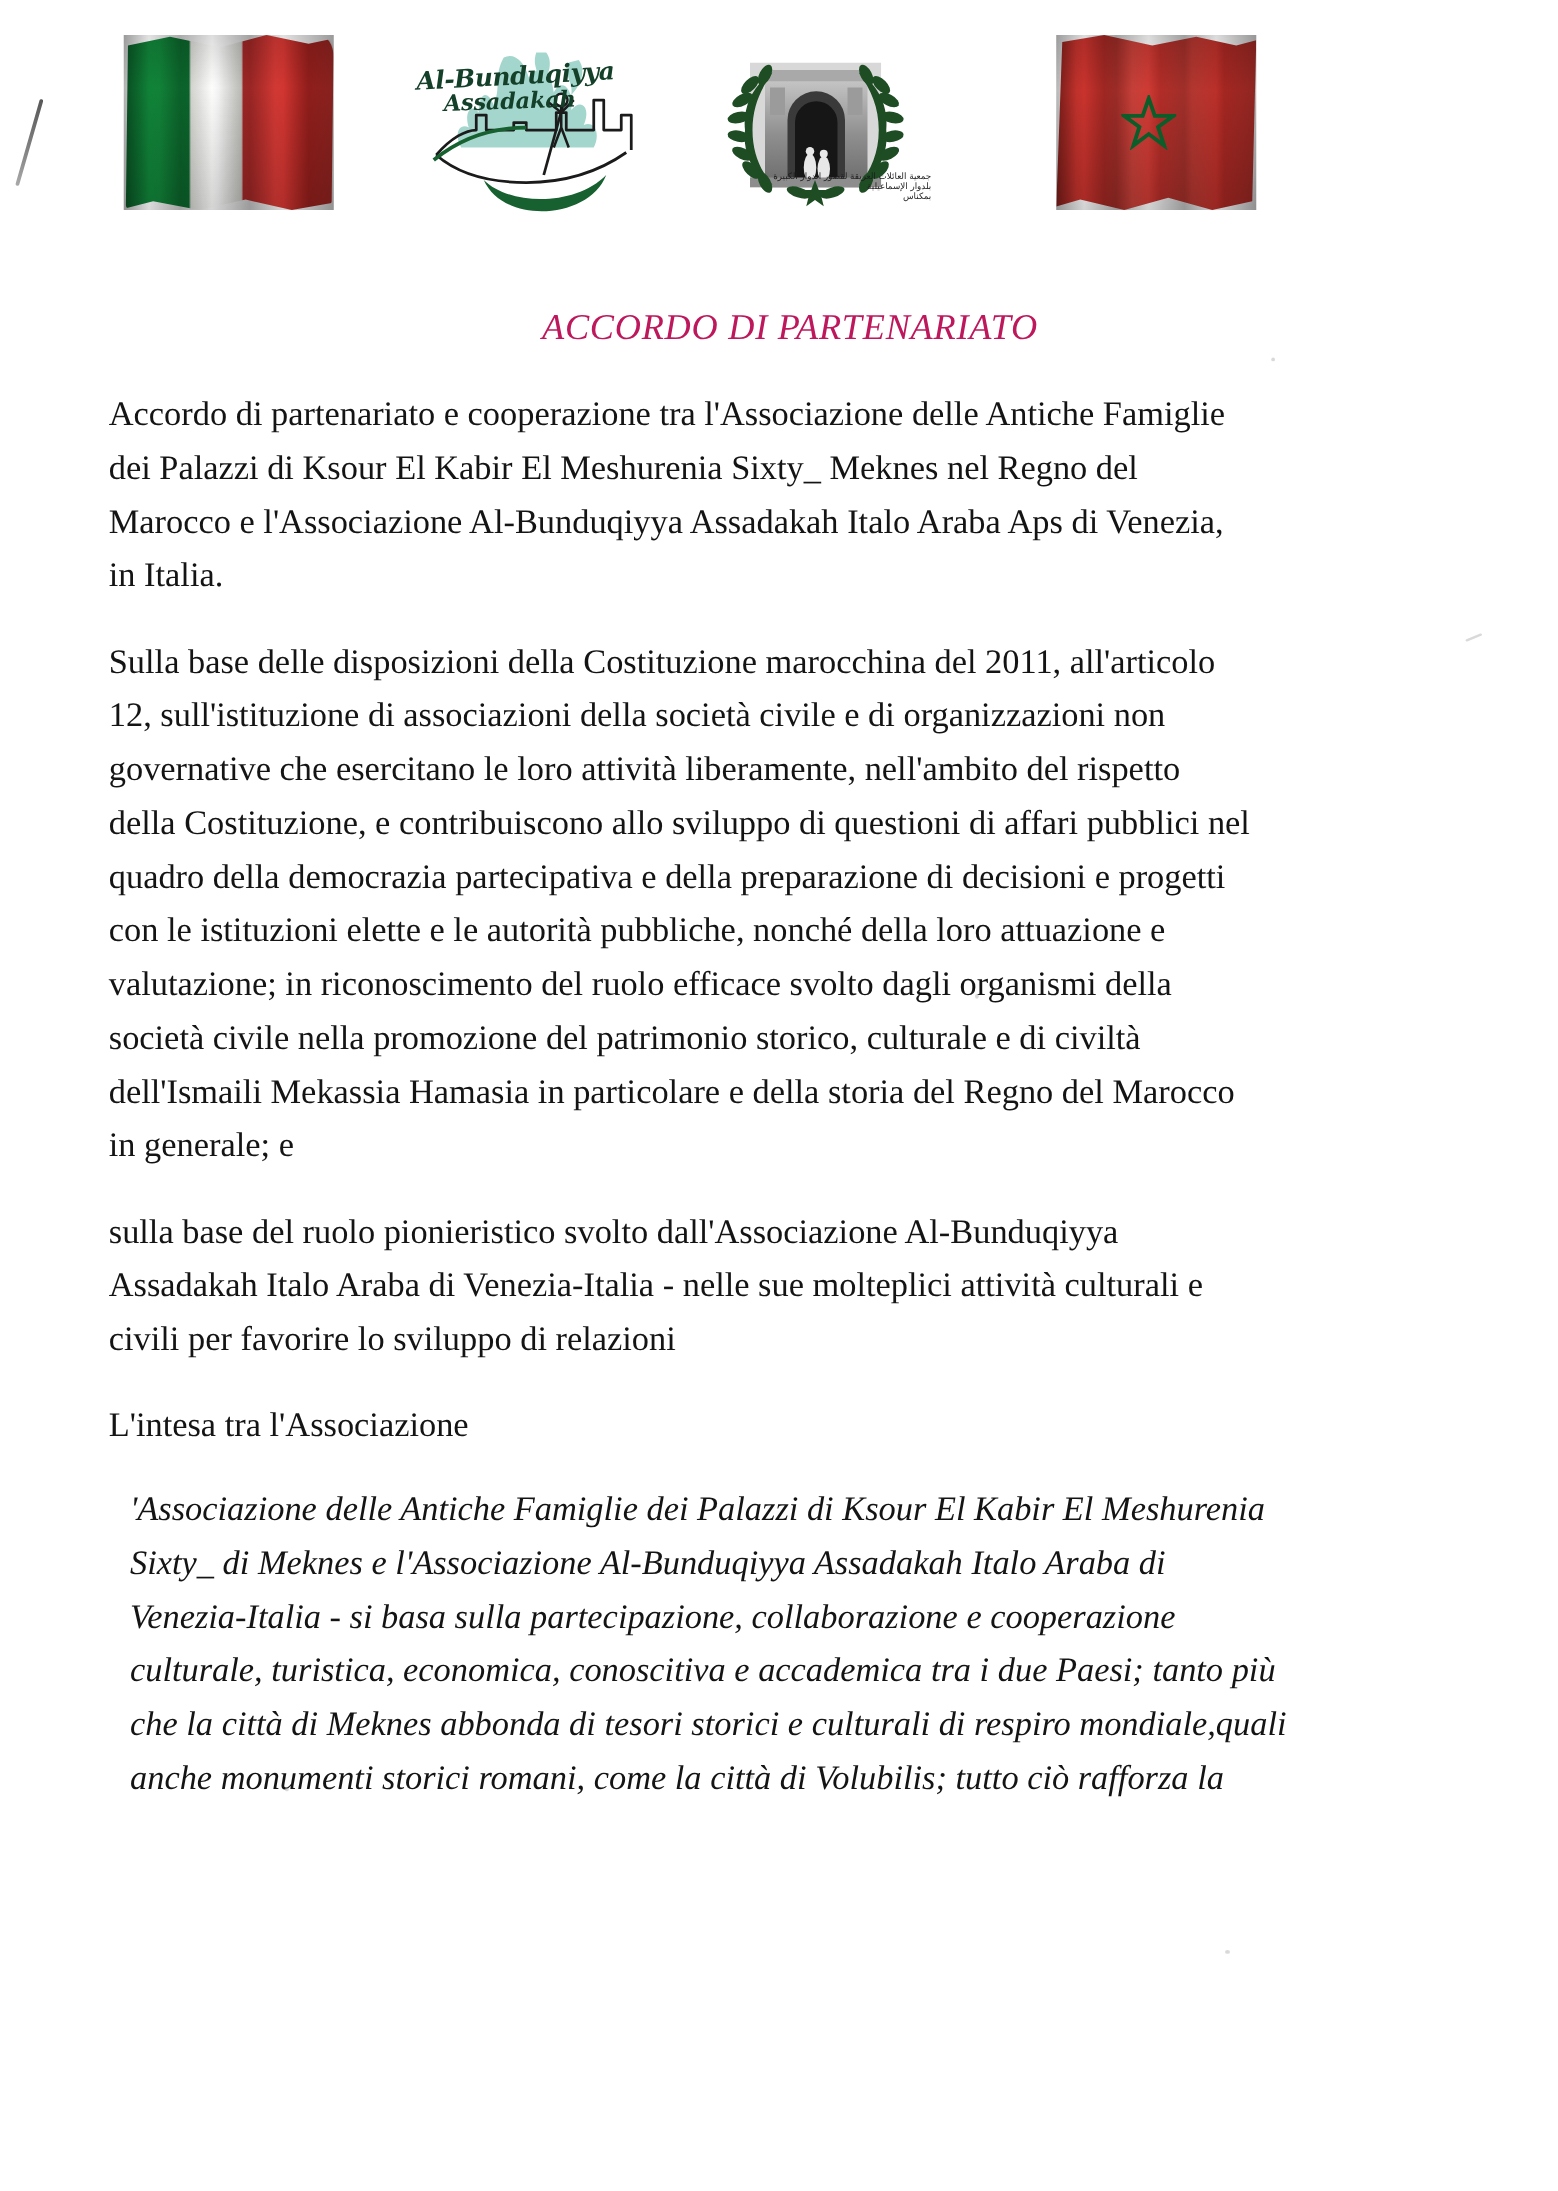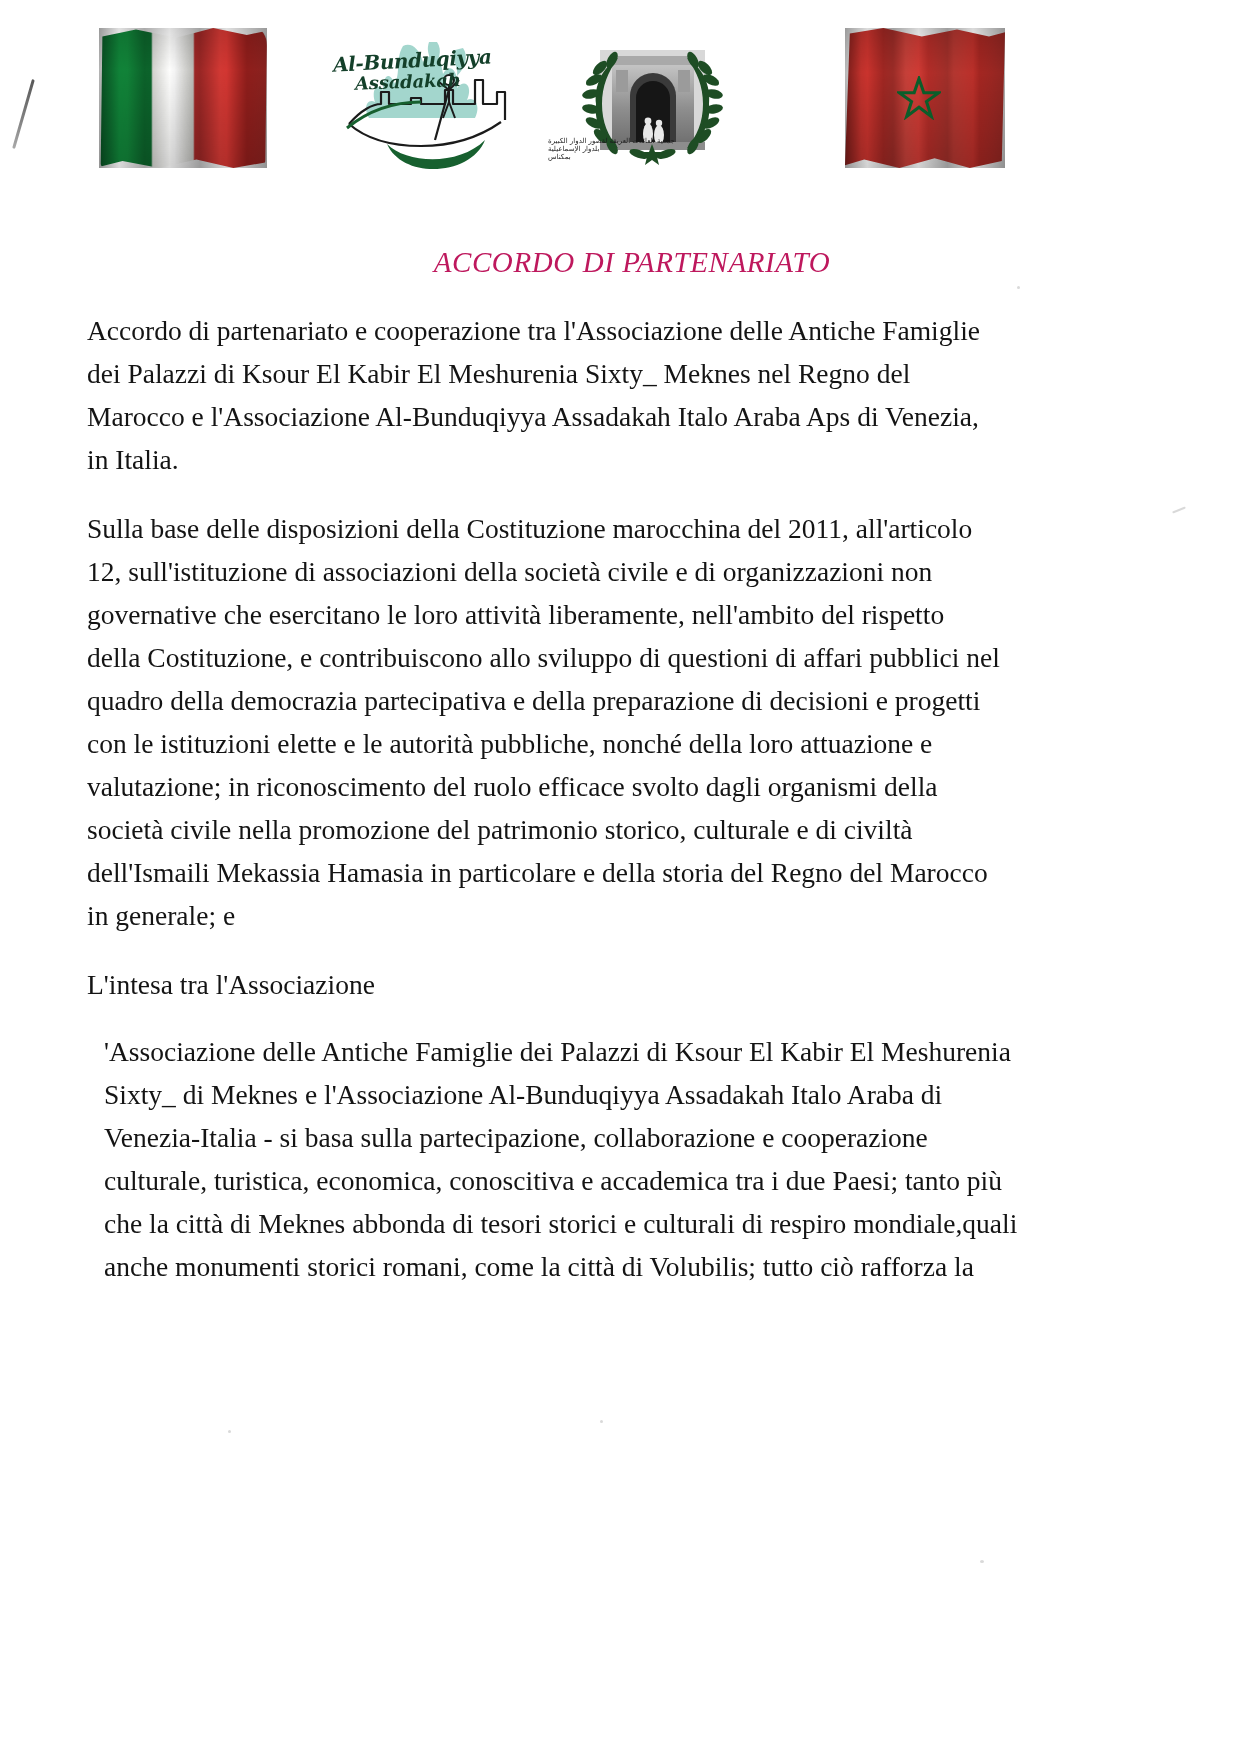--- a/index.html
+++ b/index.html
@@ -117,24 +117,24 @@
   .logo-emblem {
     position: absolute;
     left: 560px;
     top: 42px;
     width: 185px;
     height: 125px;
   }
   .logo-emblem svg { display: block; width: 100%; height: 100%; }
   .emblem-caption {
     position: absolute;
-    left: 548px;
+    left: 560px;
     top: 137px;
     width: 185px;
-    text-align: left;
+    text-align: right;
     font-family: "DejaVu Sans", sans-serif;
     font-size: 7px;
     line-height: 8px;
     color: #1d1d1d;
     direction: rtl;
     white-space: pre-line;
   }
 
   
   .flag-ma {
@@ -201,21 +201,21 @@
     font-size: 27.5px;
     line-height: 43px;
     color: #141414;
     white-space: pre-line;
     font-weight: 400;
   }
   .para.gap-lg { margin-top: 30px; }
   .para.gap-md { margin-top: 26px; }
   .para.gap-sm { margin-top: 24px; }
   .para.indent  { }
-  .para.nudge   { padding-left: 92px; }
+  .para.nudge   { padding-left: 92px; font-style: italic; }
 
   
   .speck { position: absolute; background: #b9b9b9; border-radius: 50%; opacity: .55; }
 </style>
 </head>
 <body>
 
 <div class="header-band">
 
   <div class="scan-stroke"></div>
@@ -354,20 +354,23 @@
 12, sull'istituzione di associazioni della società civile e di organizzazioni non
 governative che esercitano le loro attività liberamente, nell'ambito del rispetto
 della Costituzione, e contribuiscono allo sviluppo di questioni di affari pubblici nel
 quadro della democrazia partecipativa e della preparazione di decisioni e progetti
 con le istituzioni elette e le autorità pubbliche, nonché della loro attuazione e
 valutazione; in riconoscimento del ruolo efficace svolto dagli organismi della
 società civile nella promozione del patrimonio storico, culturale e di civiltà
 dell'Ismaili Mekassia Hamasia in particolare e della storia del Regno del Marocco
 in generale; e</p>
 
+  <p class="para gap-md">sulla base del ruolo pionieristico svolto dall'Associazione Al-Bunduqiyya
+Assadakah Italo Araba di  Venezia-Italia - nelle sue molteplici attività culturali e
+civili per favorire lo sviluppo di relazioni</p>
 
 
   <p class="para gap-md indent">L'intesa tra l'Associazione</p>
 
   <p class="para gap-sm nudge">'Associazione delle Antiche Famiglie dei Palazzi di Ksour El Kabir El Meshurenia
 Sixty_ di  Meknes e l'Associazione Al-Bunduqiyya Assadakah Italo Araba di
 Venezia-Italia - si basa sulla  partecipazione,   collaborazione e cooperazione
 culturale, turistica, economica, conoscitiva e accademica tra i due Paesi; tanto più
 che la città di Meknes abbonda di tesori storici e culturali di respiro mondiale,quali
 anche monumenti storici romani, come la città  di Volubilis; tutto ciò rafforza la</p>

